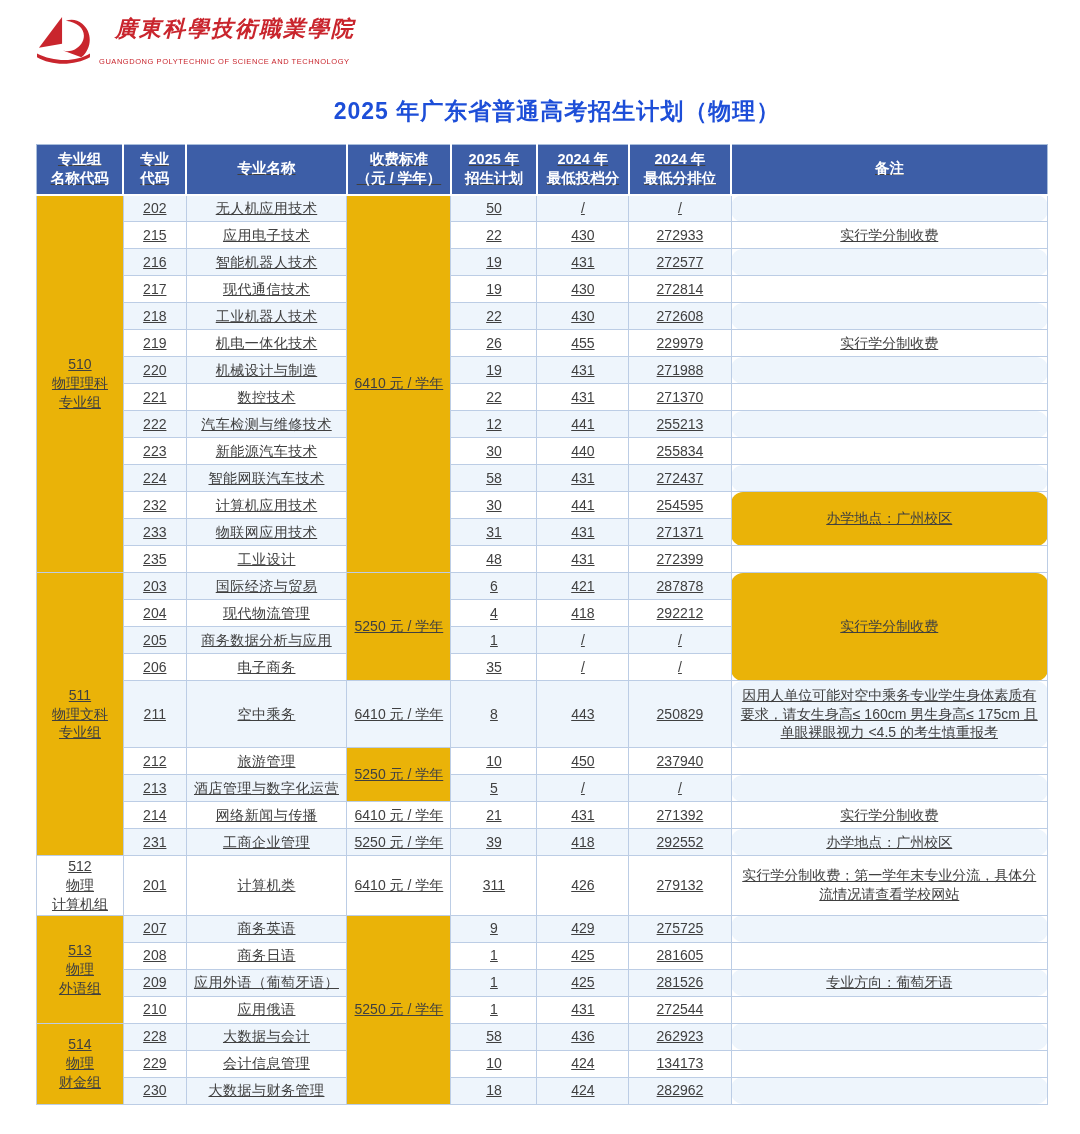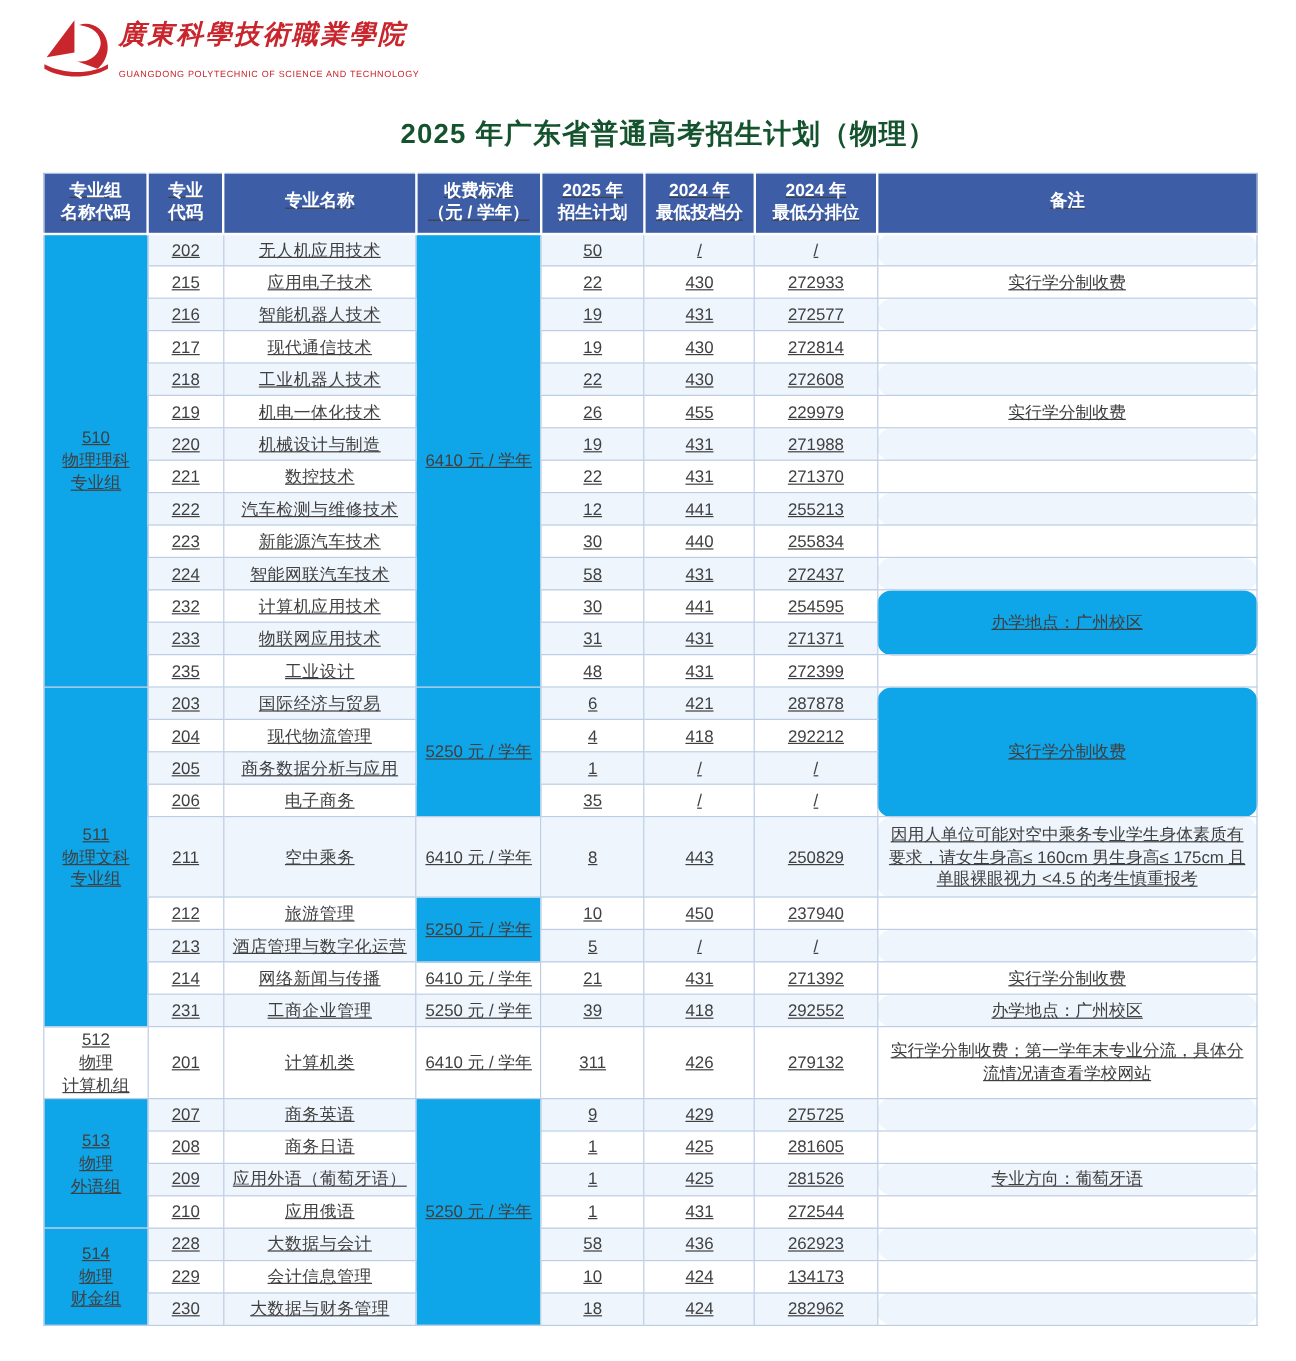--- a/index.html
+++ b/index.html
@@ -10,25 +10,26 @@
     color:#404040; overflow:hidden;
   }
   .page-header { padding:12px 0 0 34px; }
   .logo { display:flex; align-items:flex-start; gap:7px; }
   .logo-emblem { flex:0 0 auto; margin-top:2px; }
   .logo-text { display:flex; flex-direction:column; }
   .logo-cn {
     color:#c9252d; font-size:22px; font-weight:bold; letter-spacing:2px;
     font-family:"Liberation Serif","DejaVu Serif",serif; font-style:italic;
     line-height:1.5;
+    margin-left:16px;
   }
   .logo-en { color:#c9252d; font-size:7.5px; letter-spacing:0.55px; margin-top:12px; }
   .page-title {
     margin:30px 0 0 0; text-align:center;
-    color:#14532d; font-size:23px; font-weight:bold; letter-spacing:1px;
+    color:#1d4ed8; font-size:23px; font-weight:bold; letter-spacing:1px;
   }
   .admission-table {
     width:1012px; margin:17px 0 0 36px;
     border-collapse:collapse; table-layout:fixed;
     border:1px solid #a9bedb;
     text-decoration:underline;
   }
   .admission-table thead th {
     background:#3d5ea7; color:#ffffff; font-weight:bold;
     font-size:14.5px; line-height:1.35; height:50px;
@@ -36,21 +37,21 @@
     white-space:pre-line; padding:2px 1px;
     border-right:2px solid #ffffff; border-bottom:2px solid #ffffff;
   }
   .admission-table thead th:last-child { border-right:none; }
   .admission-table tbody tr { height:27px; }
   .admission-table tbody tr:nth-child(odd) { background:#eef5fc; }
   .admission-table tbody td {
     border:1px solid #bccde5; text-align:center; vertical-align:middle;
     font-size:14px; color:#404040; padding:1px 4px; line-height:1.35;
   }
-  .admission-table tbody td.merged { background:#0ea5e9; }
+  .admission-table tbody td.merged { background:#eab308; }
   td.col-group { white-space:pre-line; line-height:1.6; font-size:14px; }
   td.col-remark { font-size:13.5px; line-height:1.5; padding:2px 10px;border-radius:12px; }
   td.col-major { letter-spacing:0.5px; }
 </style>
 </head>
 <body>
 
 <div class="page">
   <div class="page-header">
     <div class="logo">

